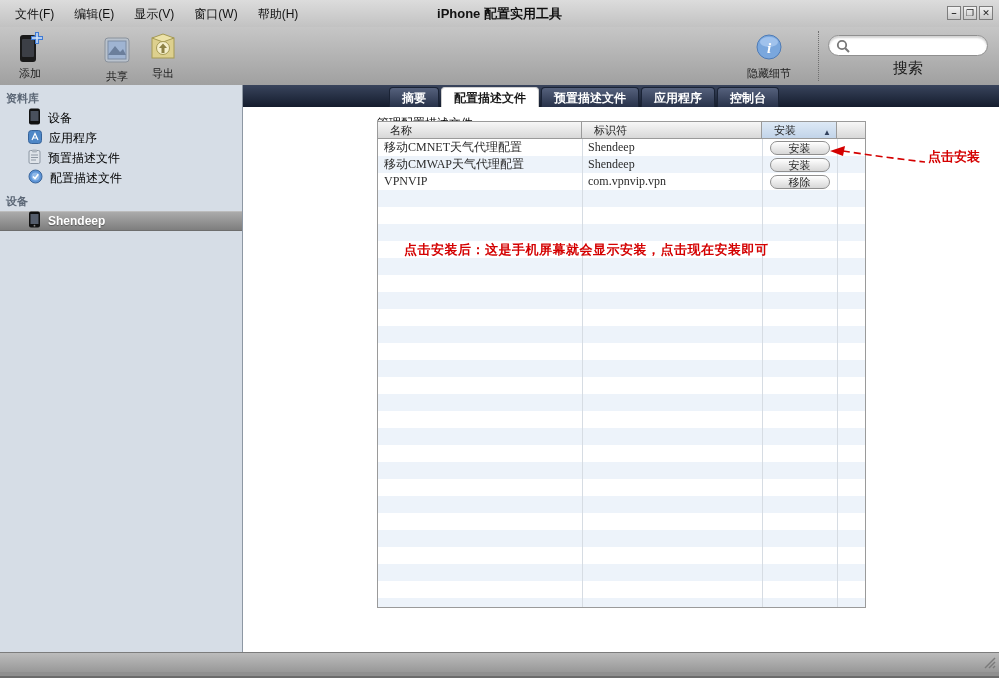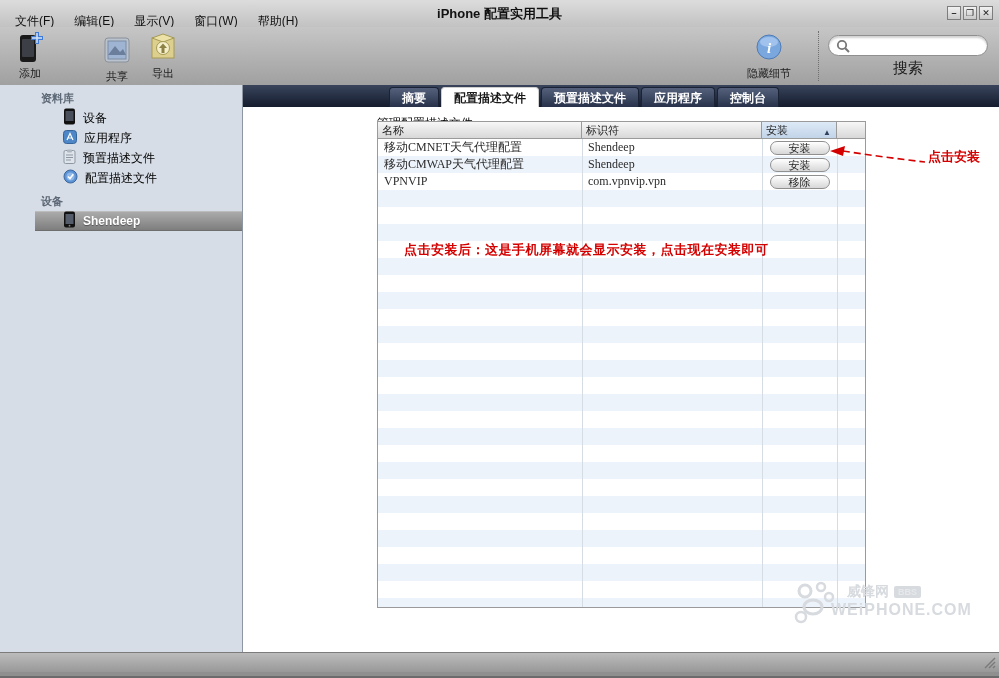--- a/index.html
+++ b/index.html
@@ -3,21 +3,21 @@
 <meta charset="utf-8">
 <style>
   * { margin:0; padding:0; box-sizing:border-box; }
   html,body { width:999px; height:678px; overflow:hidden; }
   body { font-family:"Liberation Sans","DejaVu Sans",sans-serif; font-size:12px; color:#111; background:#fff; }
   .window { position:relative; width:999px; height:678px; background:#fff; }
 
   
   .menubar { position:absolute; left:0; top:0; width:999px; height:27px;
     background:linear-gradient(#dcdcdc,#c2c2c2); display:flex; align-items:center; }
-  .menu-item { padding:8px 10px; height:27px; line-height:27px; cursor:default;text-align:center; }
+  .menu-item { padding:1px 10px; height:27px; line-height:27px; cursor:default;text-align:center; }
   .menu-item:first-child { margin-left:5px; }
   .win-title { position:absolute; left:0; right:0; top:0; height:27px; line-height:27px;
     text-align:center; font-weight:bold; font-size:13px; pointer-events:none; }
   .win-controls { position:absolute; right:6px; top:6px; display:flex; gap:2px; }
   .win-btn { width:14px; height:14px; border:1px solid #7d7d7d; background:linear-gradient(#f2f2f2,#c9c9c9);
     font-size:9px; line-height:12px; text-align:center; color:#222; font-weight:bold; }
 
   
   .toolbar { position:absolute; left:0; top:27px; width:999px; height:58px;
     background:linear-gradient(#c6c6c6,#a0a0a0); }
@@ -34,21 +34,21 @@
   .searchbox { position:relative; width:160px; height:21px; background:#fff; border-radius:11px;
     border:1px solid #8f8f8f; box-shadow:inset 0 2px 2px rgba(0,0,0,.18); }
   .searchbox input { position:absolute; left:26px; top:1px; width:126px; height:17px; border:none;
     outline:none; font-size:12px; background:transparent; }
   .search-ic { position:absolute; left:7px; top:3px; }
   .search-lbl { font-size:15px; margin-top:3px; color:#1c1c1c; }
 
   
   .appbody { position:absolute; left:0; top:85px; width:999px; height:567px; display:flex; }
   .sidebar { width:243px; height:567px; background:#d6dde6; border-right:1px solid #8d97a3;
-    position:relative; flex:none;padding-left:35px; }
+    position:relative; flex:none; }
   .sb-header { font-size:11px; font-weight:bold; color:#5d6877; padding:6px 0 2px 6px; }
   .sb-item { display:flex; align-items:center; height:20px; padding-left:28px; gap:7px; cursor:default; }
   .sb-item .t { font-size:12px; color:#000; }
   .sb-device-row { display:flex; align-items:center; height:20px; padding-left:28px; gap:7px;
     background:linear-gradient(#ababab,#7e7e7e); border-top:1px solid #bcbcbc; border-bottom:1px solid #6e6e6e; }
   .sb-device-row .t { font-size:12px; color:#fff; font-weight:bold; text-shadow:0 1px 1px rgba(0,0,0,.4); }
 
   .main { position:relative; width:908px; height:567px; background:#fff; }
 
   
@@ -60,21 +60,21 @@
     border:1px solid #1a2335; border-bottom:none; cursor:default; }
   .tab.active { background:#fff; color:#1a1a1a; border-color:#cfcfcf; }
 
   
   .section-title { position:absolute; left:134px; top:30px; font-size:12px; color:#000; }
 
   .table { position:absolute; left:134px; top:36px; width:489px; height:487px;
     border:1px solid #9a9a9a; background:#fff; }
   .thead { display:flex; height:17px; background:linear-gradient(#f7f7f7,#d8d8d8);
     border-bottom:1px solid #9a9a9a; }
-  .th { font-size:11px; color:#222; padding-left:4px; line-height:16px; border-right:1px solid #9a9a9a;
+  .th { font-size:11px; color:#222; padding-left:12px; line-height:16px; border-right:1px solid #9a9a9a;
     cursor:default; }
   .th-name { width:204px; }
   .th-id { width:180px; }
   .th-install { width:75px; background:linear-gradient(#dde9f6,#c2d4e9); position:relative; }
   .th-install .sort { position:absolute; right:5px; top:3px; font-size:8px; color:#31405c; }
   .th-extra { flex:1; border-right:none; }
   .tbody { position:relative; height:468px;
     background:repeating-linear-gradient(180deg,#ffffff 0 17px,#edf3fa 17px 34px); }
   .vline { position:absolute; top:0; bottom:0; width:1px; background:#d6dce3; }
   .vl1 { left:204px; } .vl2 { left:384px; } .vl3 { left:459px; }
@@ -307,34 +307,20 @@
         </div>
       </div>
 
       <svg class="arrow-svg" width="98" height="30" viewBox="0 0 98 30">
         <polygon points="1,10 16,5 14,15" fill="#d40000"></polygon>
         <path d="M14 10 C 40 14, 70 18, 96 21" stroke="#d40000" stroke-width="1.6" fill="none" stroke-dasharray="7 4"></path>
       </svg>
       <div class="arrow-label">点击安装</div>
       <div class="red-note">点击安装后：这是手机屏幕就会显示安装，点击现在安装即可</div>
 
-      <div class="watermark">
-        <svg width="52" height="46" viewBox="0 0 52 46">
-          <circle cx="14" cy="10" r="6" fill="none" stroke="#d7dade" stroke-width="3"></circle>
-          <circle cx="30" cy="6" r="4" fill="none" stroke="#d7dade" stroke-width="2.5"></circle>
-          <circle cx="38" cy="16" r="4" fill="none" stroke="#d7dade" stroke-width="2.5"></circle>
-          <ellipse cx="22" cy="26" rx="9" ry="7" fill="none" stroke="#d7dade" stroke-width="3"></ellipse>
-          <circle cx="10" cy="36" r="5" fill="none" stroke="#d7dade" stroke-width="2.5"></circle>
-        </svg>
-        <div class="wm-text">
-          <span class="wm-site">威锋网</span>
-          <span class="wm-badge">BBS</span>
-        </div>
-        <div class="wm-domain">WEiPHONE.COM</div>
-      </div>
     </div>
   </div>
 
   <div class="statusbar"></div>
   <div class="bottom-edge"></div>
   <svg class="grip" width="14" height="14" viewBox="0 0 14 14">
     <line x1="13" y1="3" x2="3" y2="13" stroke="#7a7a7a" stroke-width="1.5"></line>
     <line x1="13" y1="7" x2="7" y2="13" stroke="#7a7a7a" stroke-width="1.5"></line>
     <line x1="13" y1="11" x2="11" y2="13" stroke="#7a7a7a" stroke-width="1.5"></line>
   </svg>

